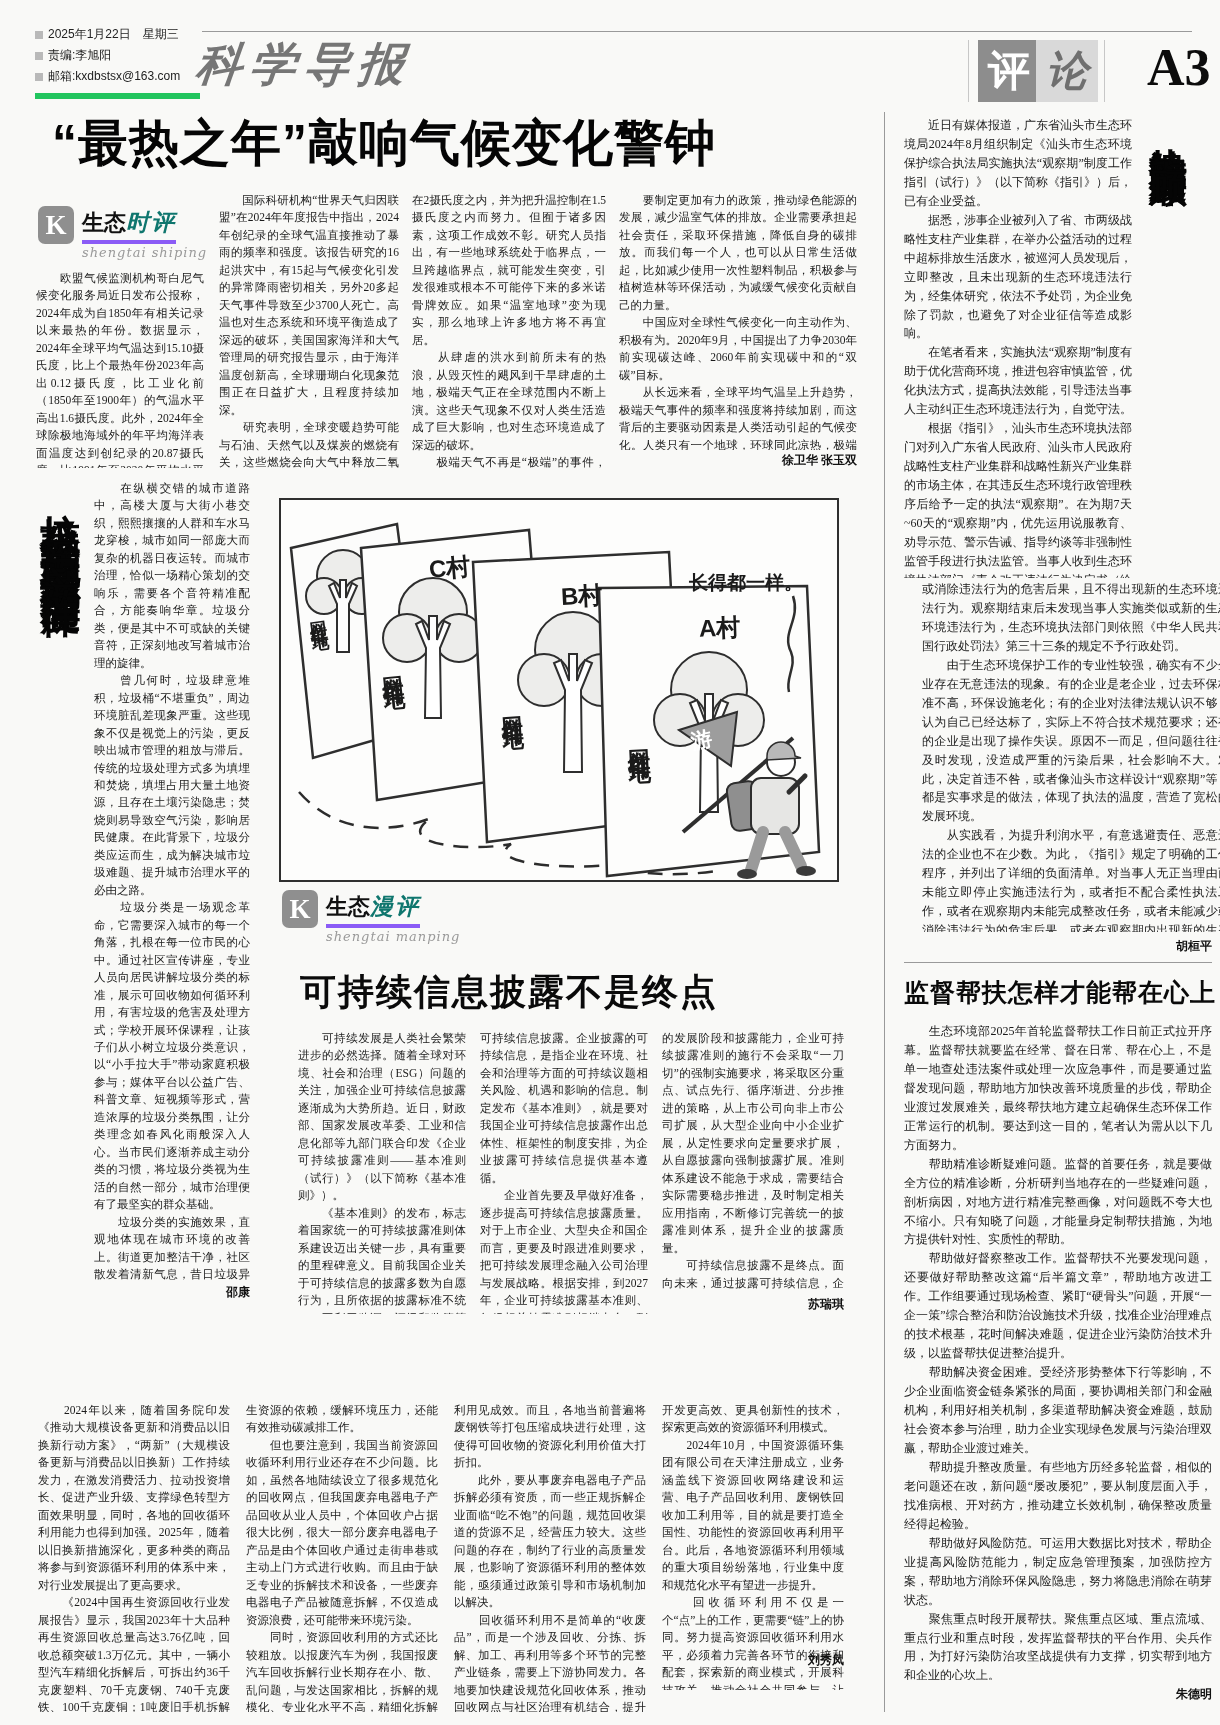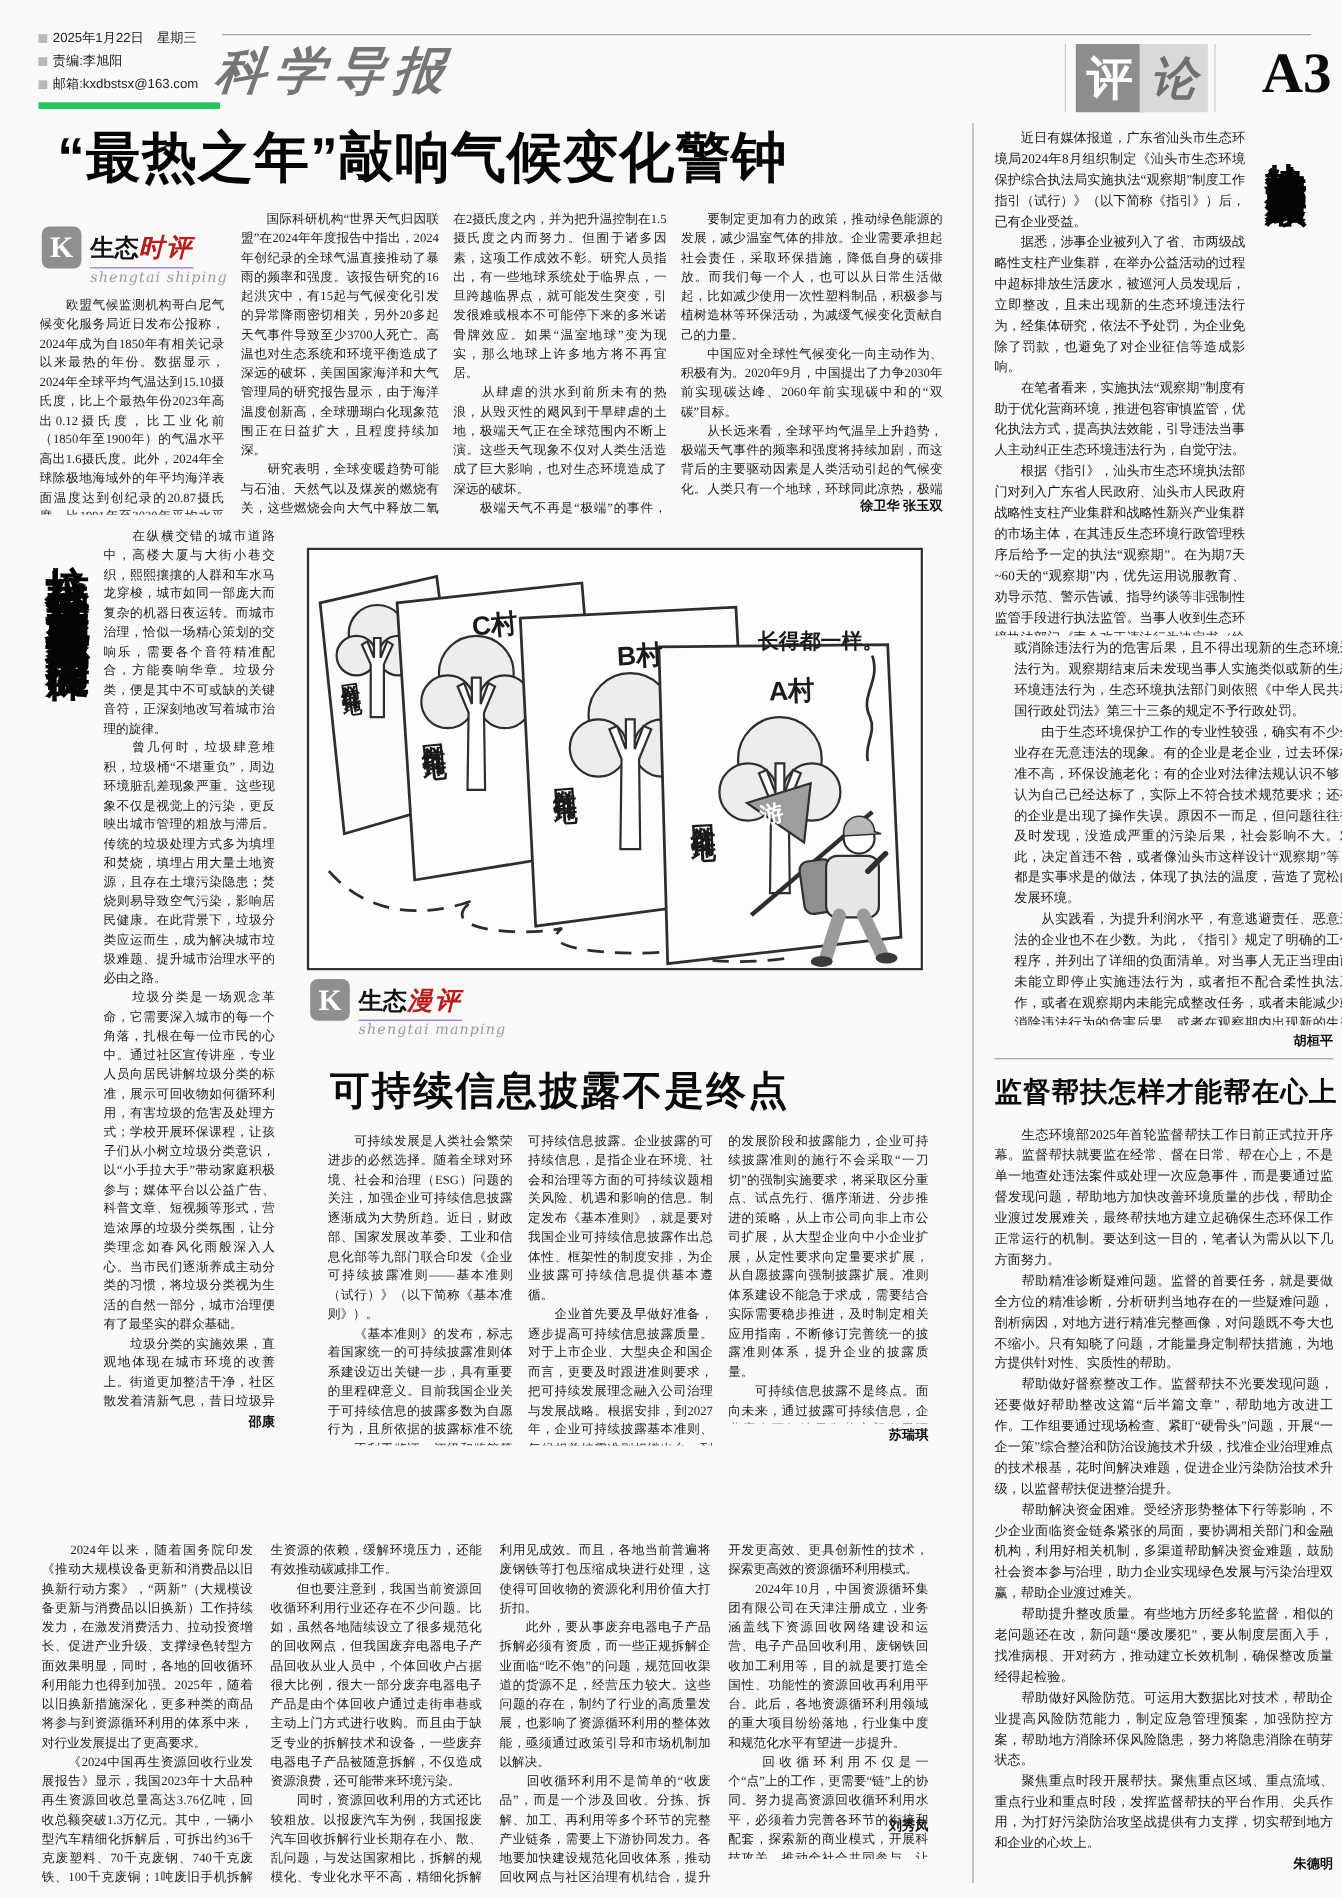--- a/index.html
+++ b/index.html
@@ -18,23 +18,23 @@
           font-size:42px;font-weight:bold;}
   .sec1{left:978px;background:#8d8d8d;color:#fff;font-family:"Liberation Sans","DejaVu Sans",sans-serif;}
   .sec2{left:1036px;background:#d9d9d9;color:#6f6f6f;font-family:"DejaVu Serif",serif;font-style:italic;}
   .pageno{position:absolute;left:1112px;top:38px;font-family:"Liberation Serif",serif;font-weight:bold;font-size:52px;color:#0c0c0c;margin-left:35px;}
   
   .slabel{position:absolute;width:190px;}
   .slabel .toprow{display:flex;align-items:flex-end;gap:8px;}
   .kicon{width:36px;height:38px;background:#8f8f8f;border-radius:7px;color:#fff;
          font-family:"Liberation Serif",serif;font-weight:bold;font-size:27px;
          display:flex;align-items:center;justify-content:center;}
-  .slabel .names{border-bottom:1px solid #8b5cf6;padding-bottom:2px;display:flex;align-items:baseline;}
+  .slabel .names{border-bottom:4px solid #8b5cf6;padding-bottom:2px;display:flex;align-items:baseline;}
   .slabel .n1{font-family:"Liberation Sans","DejaVu Sans",sans-serif;font-weight:bold;font-size:22px;color:#111;}
-  .slabel .n2{font-family:"DejaVu Serif",serif;font-style:italic;font-weight:bold;font-size:23px;color:#b91c1c;letter-spacing:2px;}
+  .slabel .n2{font-family:"DejaVu Serif",serif;font-style:italic;font-weight:bold;font-size:23px;color:#0f766e;letter-spacing:2px;}
   .slabel .py{font-family:"DejaVu Serif",serif;font-style:italic;font-size:13px;color:#9a9a9a;margin:1px 0 0 44px;letter-spacing:1px;}
   
   .h-main{position:absolute;left:52px;top:110px;width:760px;font-family:"Liberation Sans","DejaVu Sans",sans-serif;
           font-weight:bold;font-size:50px;letter-spacing:1px;color:#050505;white-space:nowrap;}
   .h-esg{position:absolute;left:300px;top:968px;font-family:"Liberation Sans","DejaVu Sans",sans-serif;
          font-weight:bold;font-size:36px;letter-spacing:2px;color:#0a0a0a;white-space:nowrap;}
   .h-recycle{position:absolute;left:42px;top:1326px;font-family:"Liberation Sans","DejaVu Sans",sans-serif;
          font-weight:bold;font-size:42px;letter-spacing:3px;color:#0a0a0a;white-space:nowrap;}
   .h-supervise{position:absolute;left:904px;top:976px;font-family:"Liberation Sans","DejaVu Sans",sans-serif;
          font-weight:bold;font-size:25px;letter-spacing:1px;color:#0a0a0a;white-space:nowrap;}

